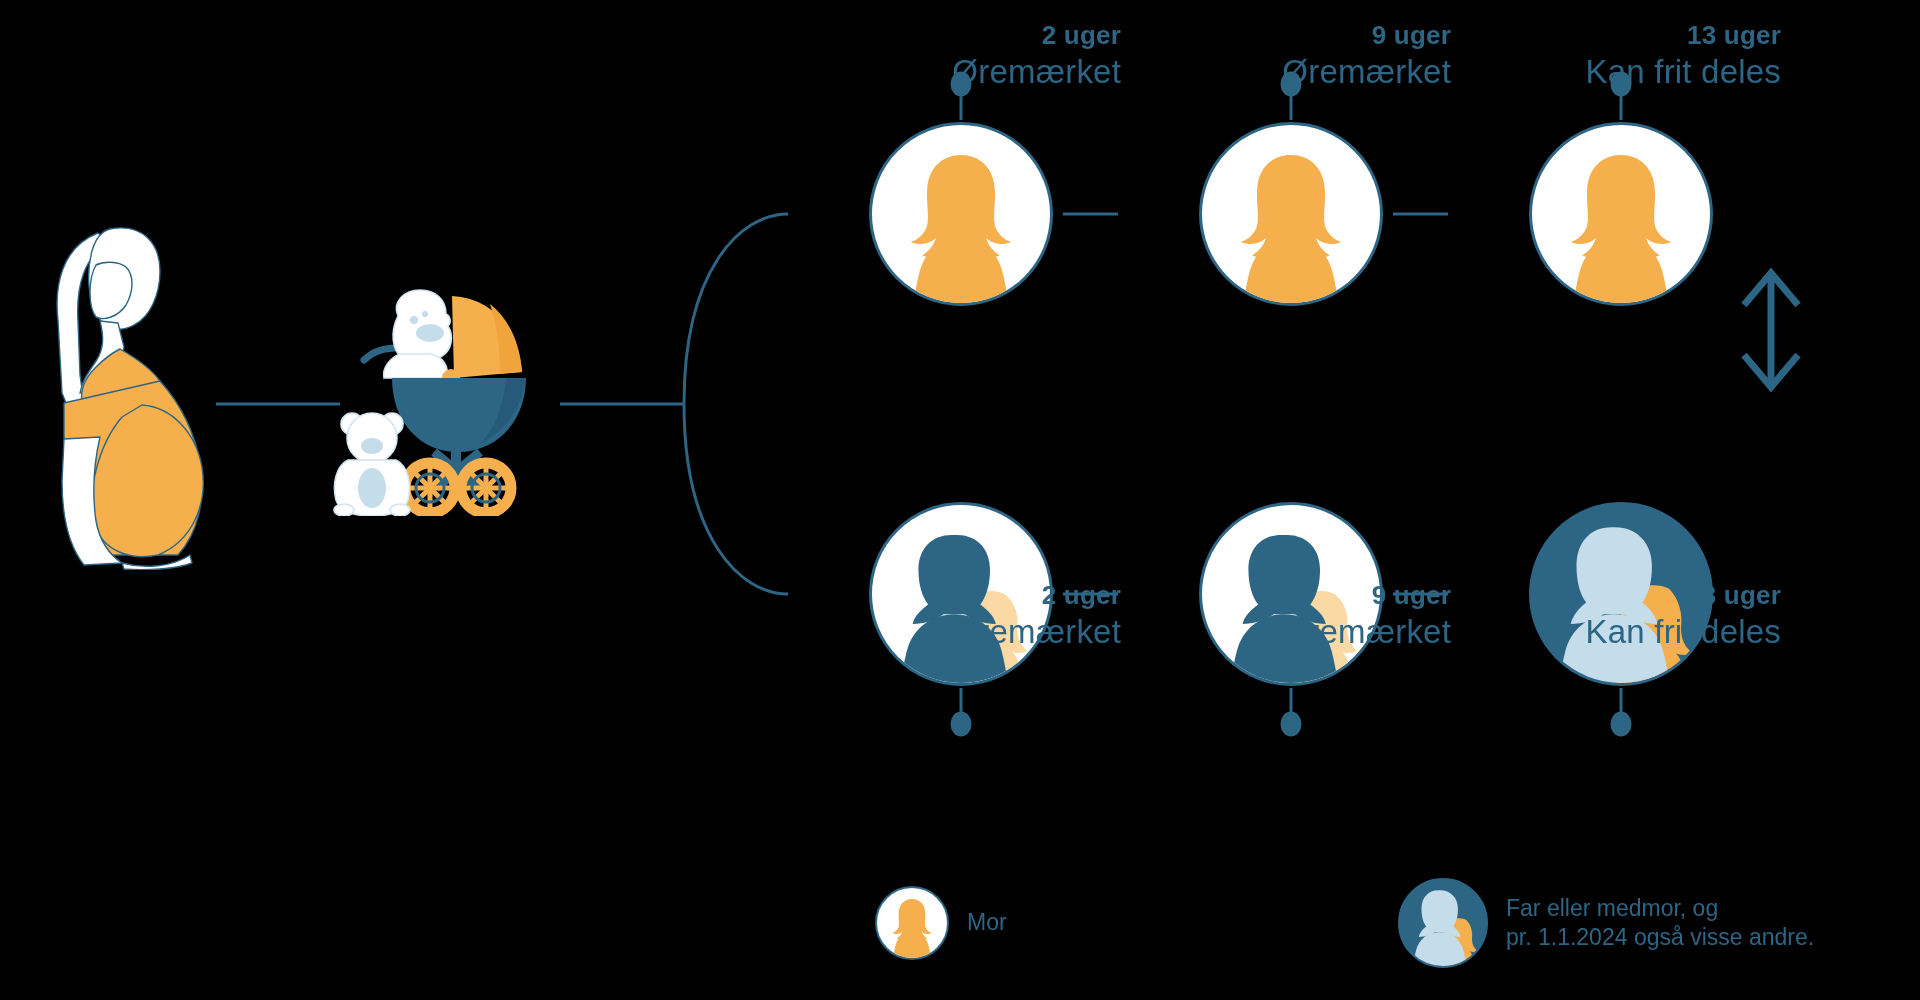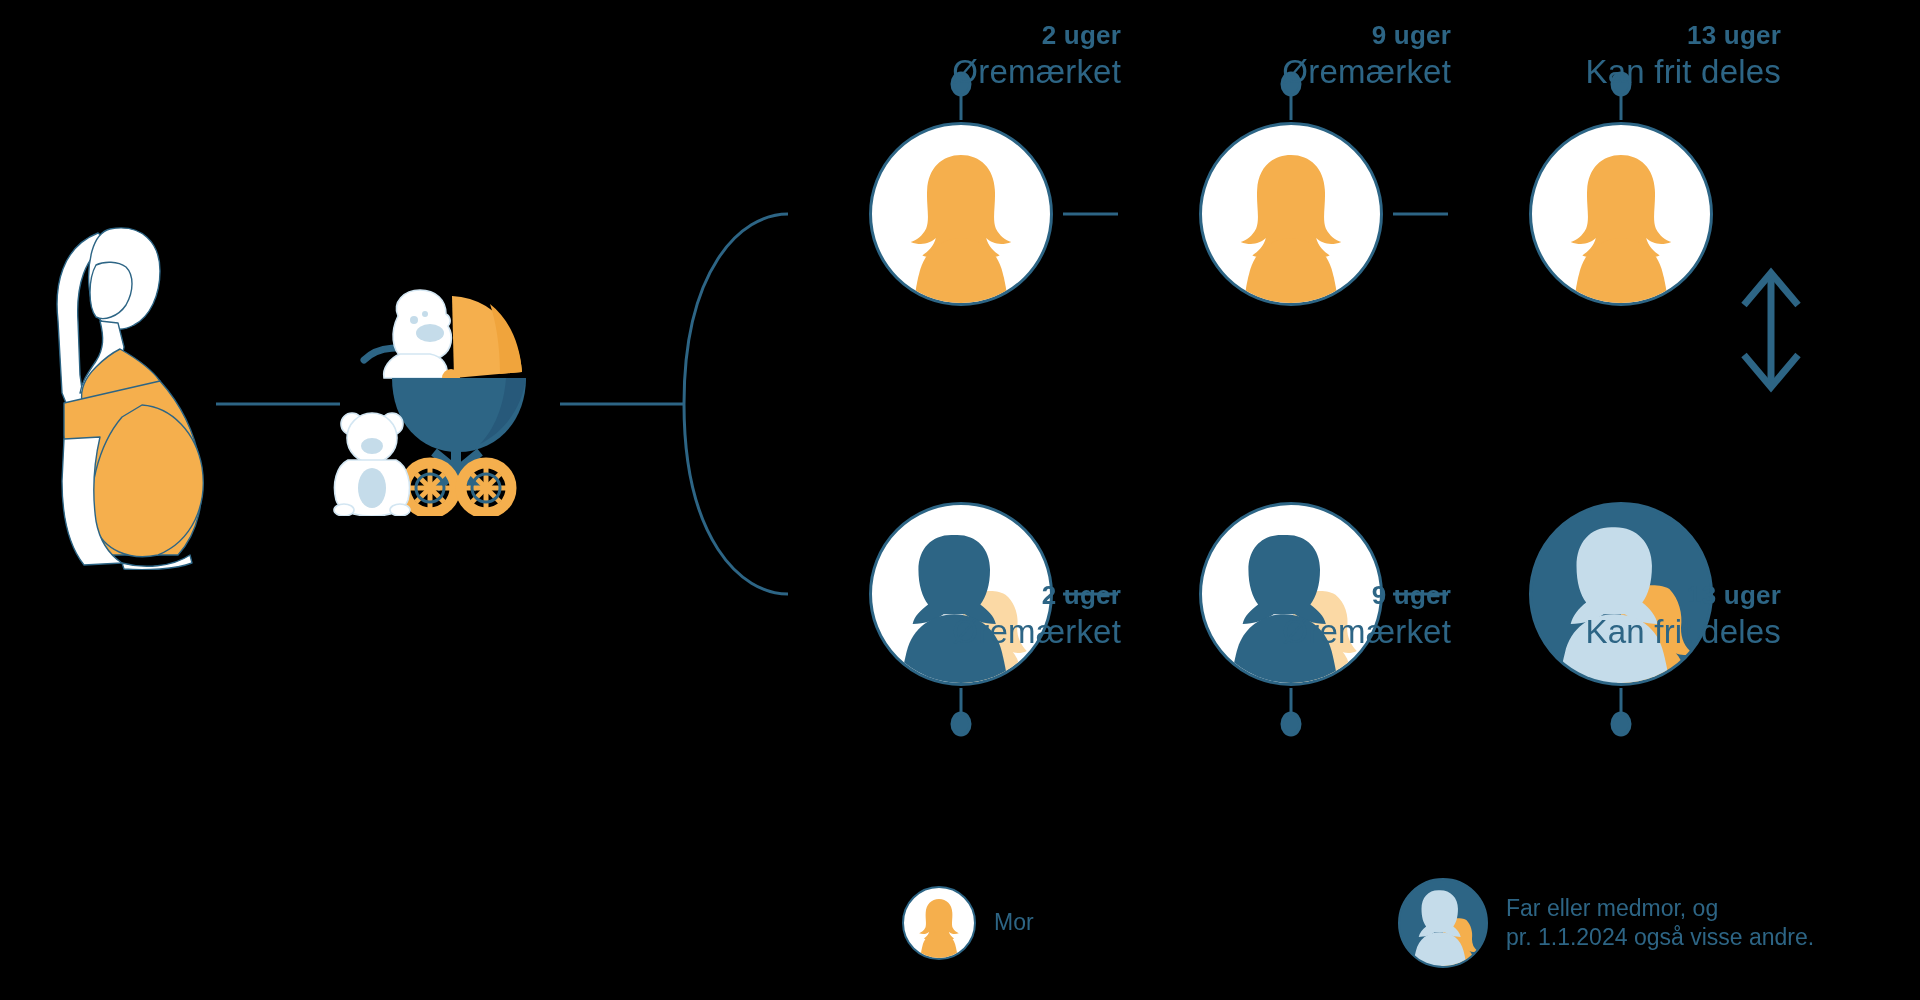--- a/index.html
+++ b/index.html
@@ -269,21 +269,21 @@
     <span class="wk" data-name="label-bottom-3-weeks">13 uger</span>
     <span class="sub" data-name="label-bottom-3-type">Kan frit deles</span>
   </div>
 
   <style>
     [data-name="label-bottom-1"],[data-name="label-bottom-2"],[data-name="label-bottom-3"]{ top:712px; }
   </style>
 
   <div id="legend" data-name="legend">
 
-    <div class="leg-item" style="left:902px; top:24px;" data-name="legend-item-mor">
+    <div class="leg-item" style="left:875px; top:24px;" data-name="legend-item-mor">
       <span class="leg-circle" data-name="legend-mother-avatar-icon">
         <svg viewBox="0 0 184 184" width="74" height="74">
           <g fill="#F5AF4D">
             <path d="M92 34 C72 34 58 48 57 70 C56 86 60 100 56 110 C52 118 46 122 40 124 C50 128 60 126 66 120 C64 128 58 134 52 138 C62 142 74 138 80 130 L104 130 C110 138 122 142 132 138 C126 134 120 128 118 120 C124 126 134 128 144 124 C138 122 132 118 128 110 C124 100 128 86 127 70 C126 48 112 34 92 34 Z"></path>
             <path d="M92 120 C74 120 56 132 50 152 C46 166 44 178 44 190 L140 190 C140 178 138 166 134 152 C128 132 110 120 92 120 Z"></path>
           </g>
         </svg>
       </span>
       <span class="leg-text" data-name="legend-label-mor">Mor</span>
     </div>

